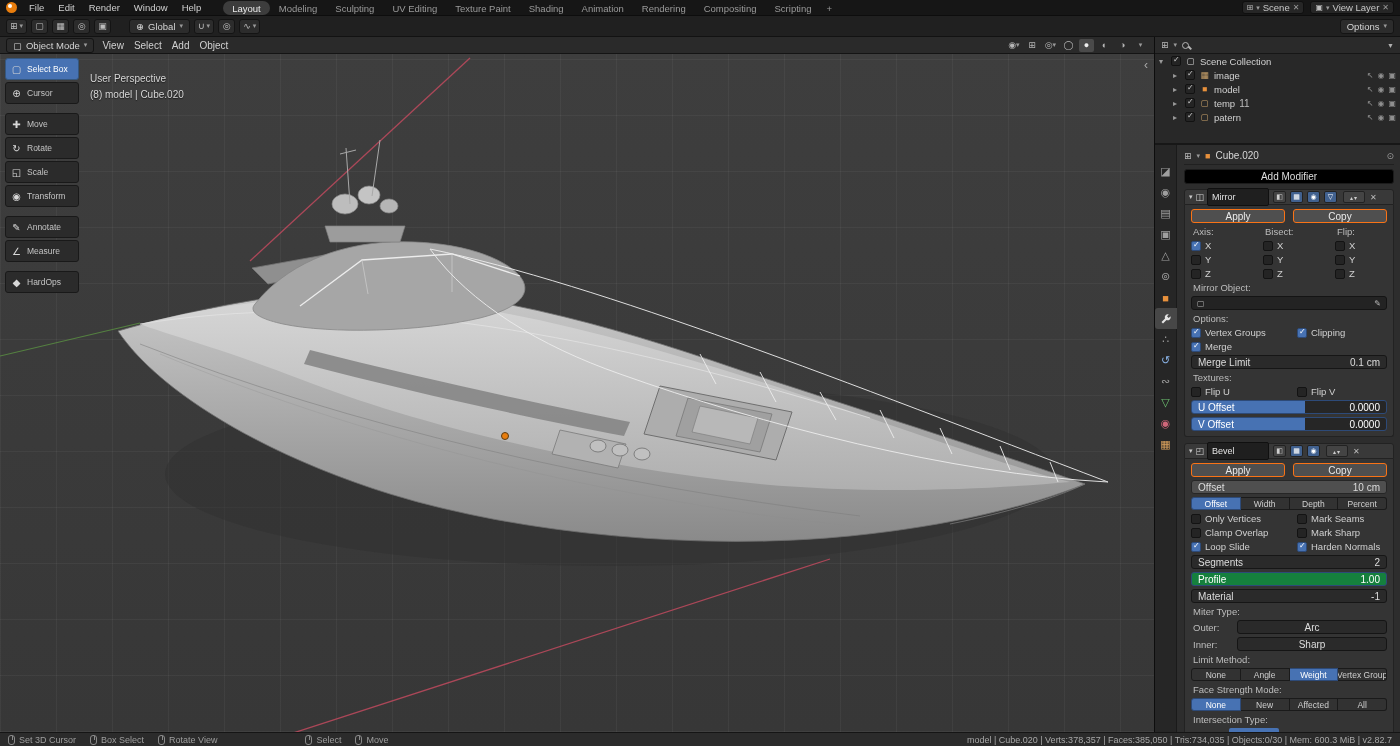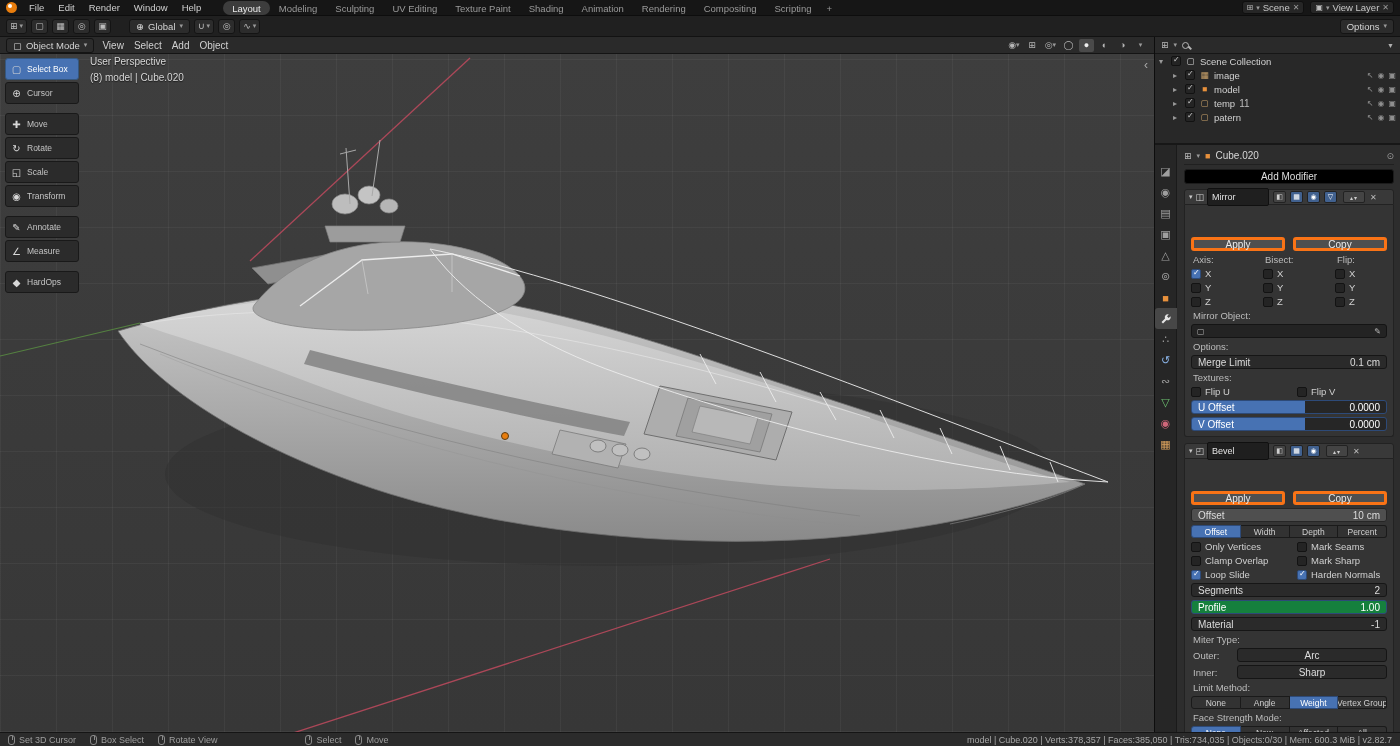--- a/index.html
+++ b/index.html
@@ -43,21 +43,21 @@
   .hbtn.on { background:#4a4a4a; color:#eee; }
 
   .vp-canvas { position:relative; flex:1; overflow:hidden;
     background-image:
       repeating-linear-gradient(0deg, rgba(255,255,255,.045) 0 1px, transparent 1px 56px),
       repeating-linear-gradient(90deg, rgba(255,255,255,.045) 0 1px, transparent 1px 56px),
       linear-gradient(#3e3e3e,#373737);
   }
   .vp-canvas svg.scene { position:absolute; inset:0; width:100%; height:100%; }
 
-  .overlay-text { position:absolute; left:90px; top:0; color:#d6d6d6; font-size:10px; line-height:16px; text-shadow:0 1px 1px rgba(0,0,0,.6); }
+  .overlay-text { position:absolute; left:90px; top:17px; color:#d6d6d6; font-size:10px; line-height:16px; text-shadow:0 1px 1px rgba(0,0,0,.6); }
   .collapse-arrow { position:absolute; right:6px; top:4px; color:#aaa; font-size:12px; }
 
   
   .toolshelf { position:absolute; left:5px; top:4px; width:74px; display:flex; flex-direction:column; gap:2px; }
   .tool-btn { height:22px; background:#2b2b2b; border:1px solid #191919; border-radius:3px;
     display:flex; align-items:center; gap:5px; padding:0 5px; color:#c4c4c4; font-size:8.5px; }
   .tool-btn .glyph { font-size:10px; width:11px; text-align:center; color:#d8d8d8; }
   .tool-btn.active { background:#4772b3; border-color:#35577f; color:#fff; }
   .tool-gap { height:5px; }
 
@@ -101,22 +101,22 @@
   .tg { width:13px; height:12px; background:#444; border:1px solid #222; border-radius:2px; margin-left:1px;
     display:flex; align-items:center; justify-content:center; font-size:7px; color:#cfcfcf; }
   .tg.on { background:#41618f; color:#fff; }
   .updown { margin-left:3px; width:22px; height:12px; background:#444; border:1px solid #222; border-radius:2px;
     display:flex; align-items:center; justify-content:center; font-size:6px; color:#ccc; letter-spacing:1px; }
   .mod-x { margin-left:2px; color:#bbb; font-size:8px; }
 
   .mod-body { background:#343434; border:1px solid #222; border-top:none; border-radius:0 0 3px 3px;
     padding:4px 6px 5px; margin-bottom:6px; display:flex; flex-direction:column; gap:3px; }
   .btn-row { display:flex; gap:8px; }
-  .btn { flex:1; height:14px; background:#4f4f4f; border:3px solid #f97316; border-radius:3px;
-    display:flex; align-items:center; justify-content:center; color:#eaeaea;margin-top:28px; }
+  .btn { flex:1; height:14px; background:#4f4f4f; border:1px solid #f97316; border-radius:3px;
+    display:flex; align-items:center; justify-content:center; color:#eaeaea; }
   .lbl { color:#bdbdbd; font-size:9.5px; padding-left:2px; }
   .grid3 { display:grid; grid-template-columns:72px 72px 1fr; row-gap:3px; }
   .grid2 { display:grid; grid-template-columns:106px 1fr; row-gap:3px; }
   .cbi { display:flex; align-items:center; gap:4px; font-size:9.5px; color:#d0d0d0; }
   .cb { width:10px; height:10px; background:#242424; border:1px solid #131313; border-radius:2px; position:relative; flex:none; }
   .cb.on { background:#4772b3; border-color:#2d4a78; }
   .cb.on::after { content:"✓"; position:absolute; left:1px; top:-2px; font-size:8px; color:#fff; }
 
   .field { height:14px; background:#232323; border:1px solid #141414; border-radius:3px;
     display:flex; align-items:center; gap:4px; padding:0 5px; color:#c9c9c9; }
@@ -582,20 +582,34 @@
                 <span class="cb"></span>
                 <span>Z</span>
               </span>
           </div>
           <span class="lbl">Mirror Object:</span>
           <div class="field">
             <span style="font-size:8px;color:#b5b5b5">▢</span>
             <span class="tail">✎</span>
           </div>
           <span class="lbl">Options:</span>
+          <div class="grid2">
+            <span class="cbi">
+                <span class="cb on"></span>
+                <span>Vertex Groups</span>
+              </span>
+            <span class="cbi">
+                <span class="cb on"></span>
+                <span>Clipping</span>
+              </span>
+            <span class="cbi">
+                <span class="cb on"></span>
+                <span>Merge</span>
+              </span>
+          </div>
           <div class="slider">
             <span>Merge Limit</span>
             <span>0.1 cm</span>
           </div>
           <span class="lbl">Textures:</span>
           <div class="grid2">
             <span class="cbi">
                 <span class="cb"></span>
                 <span>Flip U</span>
               </span>

